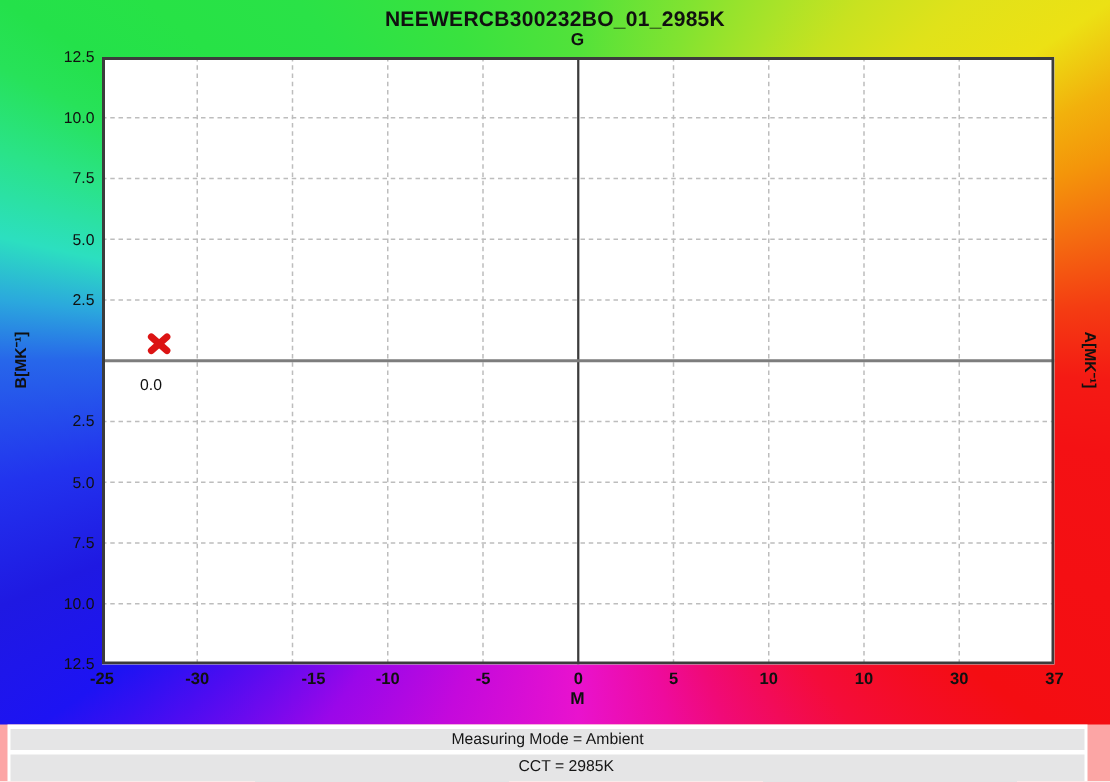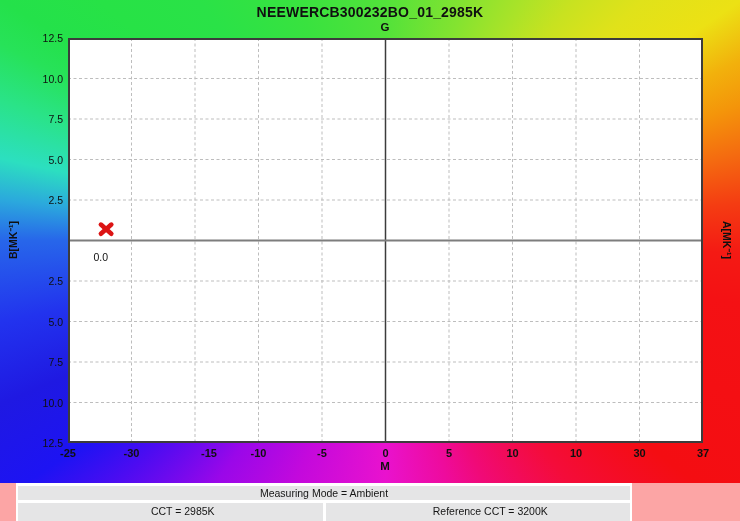--- a/index.html
+++ b/index.html
@@ -34,21 +34,21 @@
     position:absolute;left:0;width:63px;text-align:right;
     font-size:10.5px;font-weight:400;color:#101010;line-height:10px;
     transform:translateY(-50%);
   }
   .x-tick{
     position:absolute;top:447px;width:44px;text-align:center;
     font-size:11px;font-weight:600;color:#101010;
     transform:translateX(-50%);
   }
   .footer{
-    position:absolute;left:16px;top:483px;width:616px;height:38px;background:#ffffff;
+    position:absolute;left:5px;top:483px;width:720px;height:38px;background:#ffffff;
   }
   .mode-bar{
     margin:3px 2px 0 2px;height:14px;background:#e5e5e6;
     text-align:center;line-height:14px;font-size:10.5px;color:#151515;
   }
   .stats-row{
     margin:3px 2px 0 2px;height:18px;display:flex;gap:3px;
   }
   .stat-box{
     flex:1;background:#e5e5e6;text-align:center;
@@ -121,17 +121,16 @@
       <div class="x-tick" style="left: 512.5px;">10</div>
       <div class="x-tick" style="left: 576px;">10</div>
       <div class="x-tick" style="left: 639.5px;">30</div>
       <div class="x-tick" style="left: 703px;">37</div>
     </div>
 
   <div class="footer">
     <div class="mode-bar">Measuring Mode = Ambient</div>
     <div class="stats-row" id="stats-row">
         <div class="stat-box">CCT = 2985K</div>
-        <div class="stat-box">Reference CCT = 3200K</div>
       </div>
   </div>
 
 </div>
 
 </body></html>

